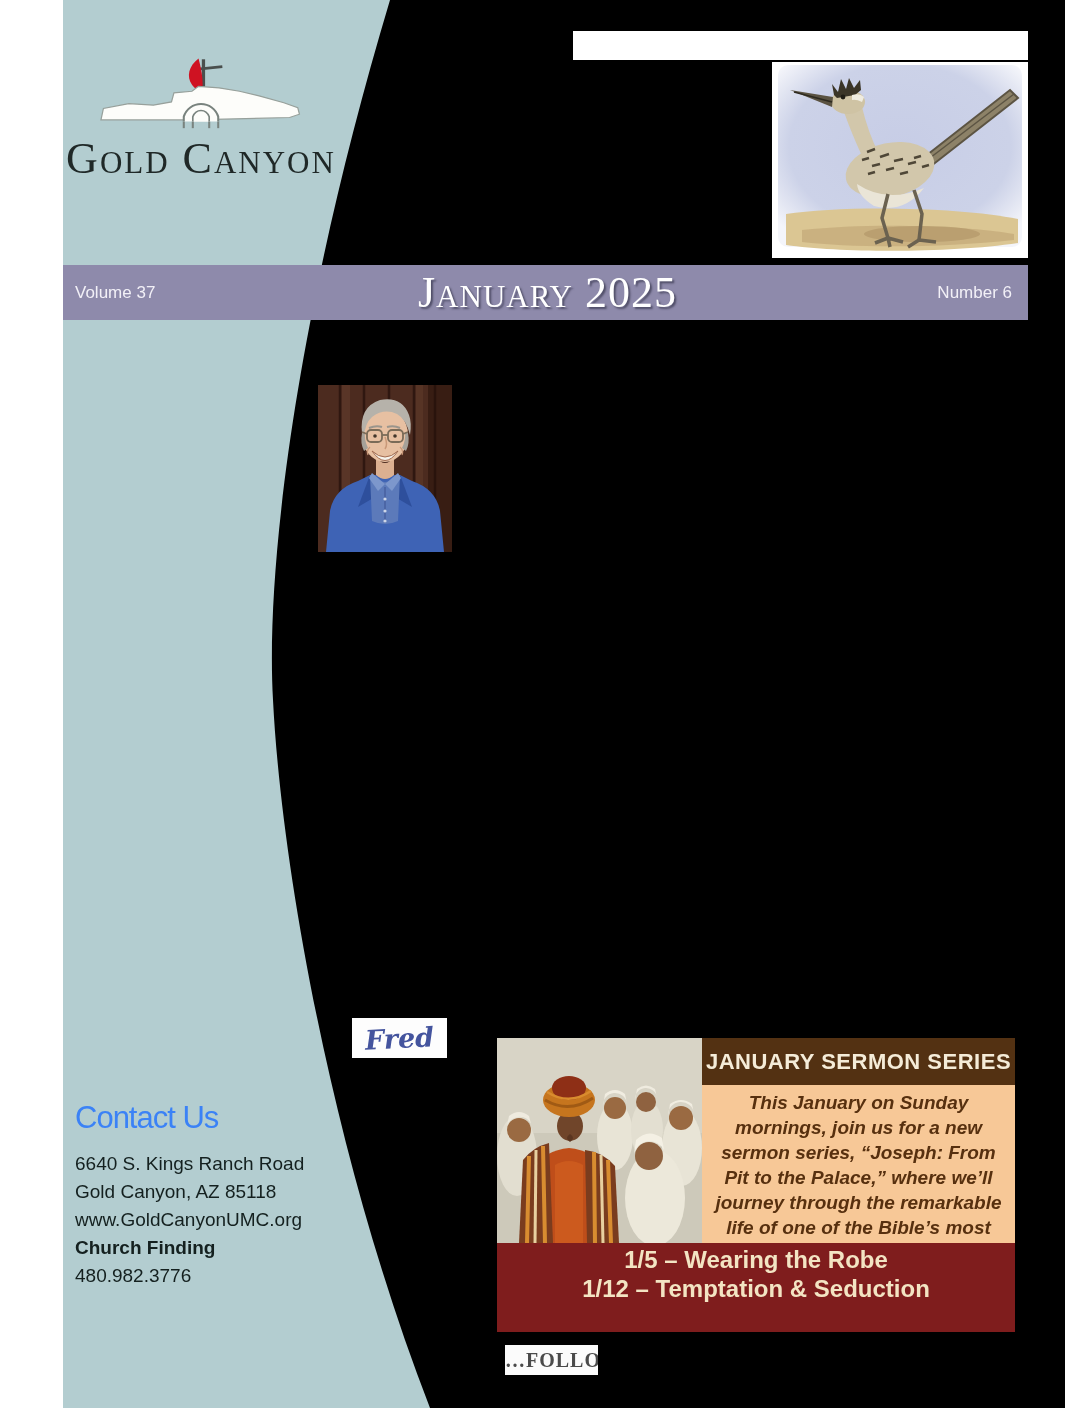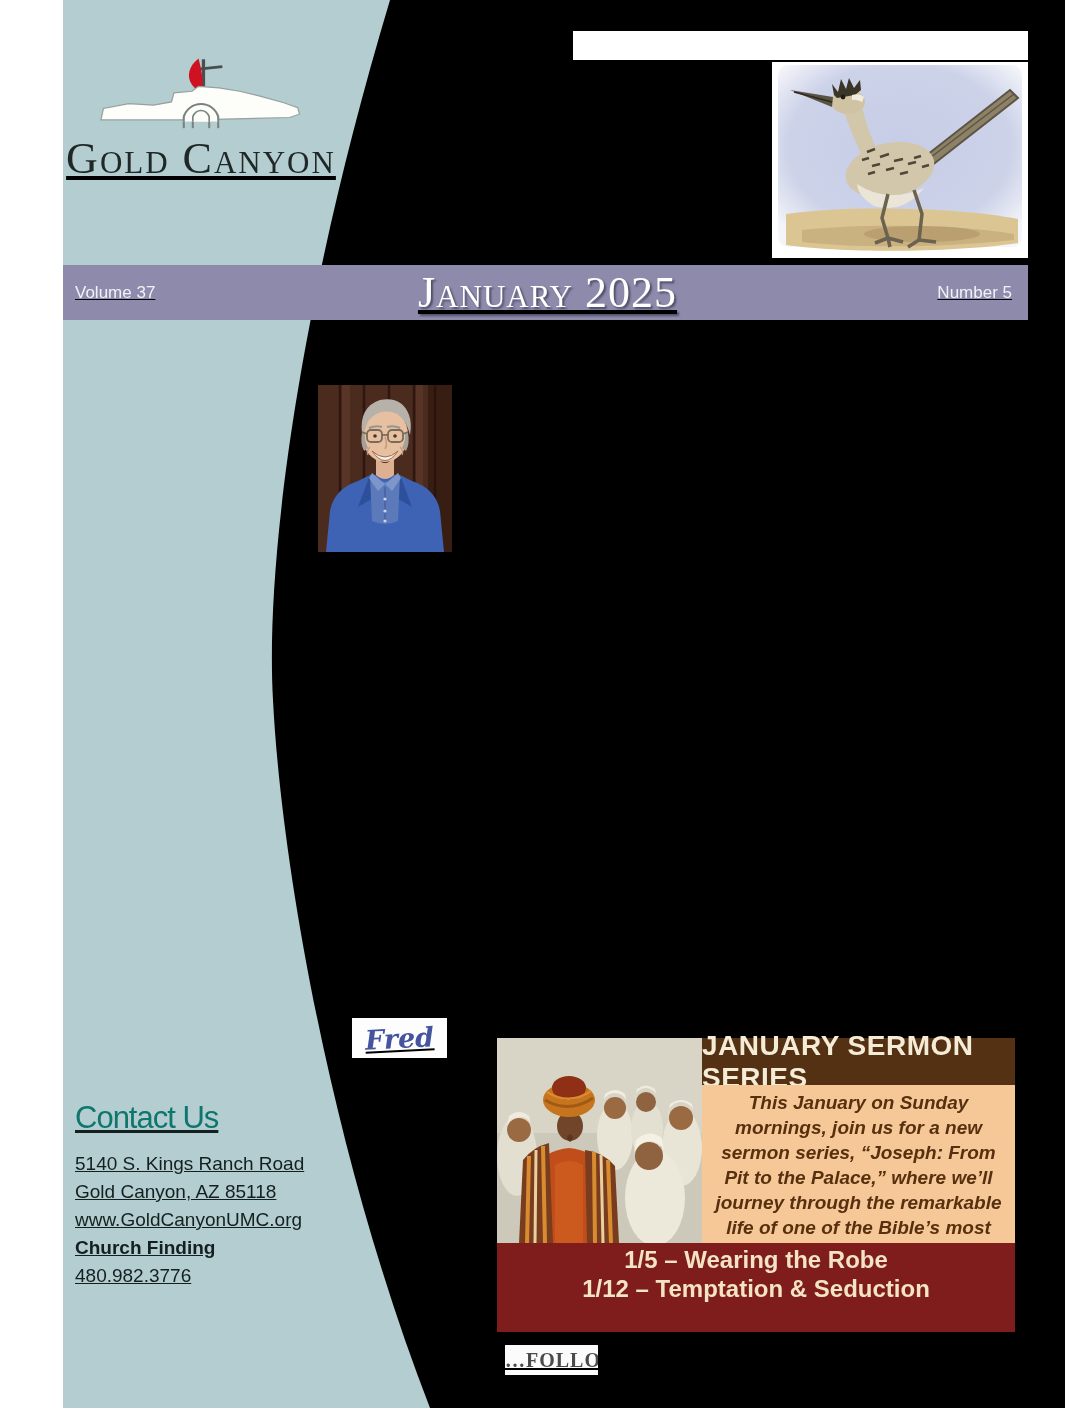--- a/index.html
+++ b/index.html
@@ -1,18 +1,18 @@
 <!DOCTYPE html>
 <html><head>
 <meta charset="utf-8">
 <style>
   html,body{margin:0;padding:0;background:#ffffff;}
   .page{position:relative;width:1088px;height:1408px;overflow:hidden;background:#ffffff;
         font-family:"Liberation Sans",sans-serif;}
-  .abs{position:absolute;text-decoration:underline;}
+  .abs{position:absolute;}
   .bg-svg{position:absolute;left:0;top:0;width:1088px;height:1408px;}
 
   
   .masthead{left:70px;top:56px;width:262px;display:flex;flex-direction:column;align-items:center;}
   .logo-art{width:258px;height:82px;display:block;}
   .church-name1{font-family:"Liberation Serif",serif;font-variant:small-caps;font-size:44px;
       line-height:42px;color:#1f2827;letter-spacing:2px;white-space:nowrap;}
   .church-name2{font-family:"Liberation Serif",serif;font-variant:small-caps;font-size:22px;
       line-height:26px;color:#1f2827;letter-spacing:1px;white-space:nowrap;}
 
@@ -33,31 +33,31 @@
   .pastor{left:318px;top:385px;width:134px;height:167px;}
   .pastor svg{display:block;width:100%;height:100%;}
 
   .signature{left:352px;top:1018px;width:95px;height:40px;background:#fdfdfd;
       display:flex;align-items:center;justify-content:center;}
   .signature-text{font-family:"DejaVu Serif",serif;font-style:italic;font-weight:bold;
       font-size:27px;color:#44549e;transform:rotate(-3deg);}
 
   
   .contact{left:75px;top:1100px;width:260px;color:#14201f;}
-  .contact-heading{font-size:31px;font-weight:normal;margin:0 0 14px 0;color:#0f766e;
+  .contact-heading{font-size:31px;font-weight:normal;margin:0 0 14px 0;color:#3b82f6;
       letter-spacing:-1px;}
   .contact-line{font-size:19px;line-height:28px;}
   .office-label{font-weight:bold;}
 
   
   .sermon{left:497px;top:1038px;width:518px;height:294px;background:#000;}
   .sermon-photo{position:absolute;left:0;top:0;width:205px;height:205px;}
   .sermon-photo svg{display:block;width:100%;height:100%;}
   .sermon-header{position:absolute;left:205px;top:0;width:313px;height:47px;background:#533112;
-      color:#f5ecd8;font-weight:bold;font-size:28px;display:flex;align-items:center;
+      color:#f5ecd8;font-weight:bold;font-size:22px;display:flex;align-items:center;
       justify-content:center;letter-spacing:0.5px;}
   .sermon-body{position:absolute;left:205px;top:47px;width:313px;height:158px;background:#f7c897;
       color:#57300f;font-style:italic;font-weight:bold;font-size:19px;line-height:25px;
       text-align:center;box-sizing:border-box;padding:5px 10px;}
   .sermon-dates{position:absolute;left:0;top:205px;width:518px;height:89px;background:#7f1d1d;
       color:#f3e4c3;font-weight:bold;font-size:24px;line-height:29px;text-align:center;
       box-sizing:border-box;padding-top:2px;}
 
   .footer-frag{left:505px;top:1345px;width:93px;height:30px;background:#fbfbfb;overflow:hidden;
       display:flex;align-items:center;}
@@ -140,21 +140,21 @@
         <path d="M116,176 l15,4 M116,176 l-13,5 M116,176 l2,9"></path>
         <path d="M142,128 L150,152 L147,178"></path>
         <path d="M147,178 l17,2 M147,178 l-11,7"></path>
       </g>
     </svg>
   </div>
 
   <div class="abs banner">
     <span class="side">Volume 37</span>
     <span class="banner-title">January 2025</span>
-    <span class="side right">Number 5</span>
+    <span class="side right">Number 6</span>
   </div>
 
   <div class="abs pastor">
     <svg viewBox="0 0 134 167">
       <rect width="134" height="167" fill="#4c2b1f"></rect>
       <path stroke="#2f1710" stroke-width="2.5" d="M22,0 V167 M46,0 V167 M71,0 V167 M96,0 V167 M117,0 V167"></path>
       <rect x="24" y="0" width="8" height="167" fill="#6a4330" opacity="0.45"></rect>
       <rect x="98" y="0" width="7" height="167" fill="#6a4330" opacity="0.4"></rect>
       <rect x="110" y="0" width="24" height="167" fill="#241008" opacity="0.5"></rect>
 
@@ -193,21 +193,21 @@
       <path d="M52,62 q-4,4 -2,8 M82,62 q4,4 2,8" stroke="#c89878" stroke-width="1.2" fill="none"></path>
     </svg>
   </div>
 
   <div class="abs signature">
     <span class="signature-text">Fred</span>
   </div>
 
   <div class="abs contact">
     <h2 class="contact-heading">Contact Us</h2>
-    <div class="contact-line">5140 S. Kings Ranch Road</div>
+    <div class="contact-line">6640 S. Kings Ranch Road</div>
     <div class="contact-line">Gold Canyon, AZ 85118</div>
     <div class="contact-line">www.GoldCanyonUMC.org</div>
     <div class="contact-line">
       <span class="office-label">Church Finding</span>
       <span>480.982.3776</span>
     </div>
   </div>
 
   <div class="abs sermon">
     <div class="sermon-photo">

